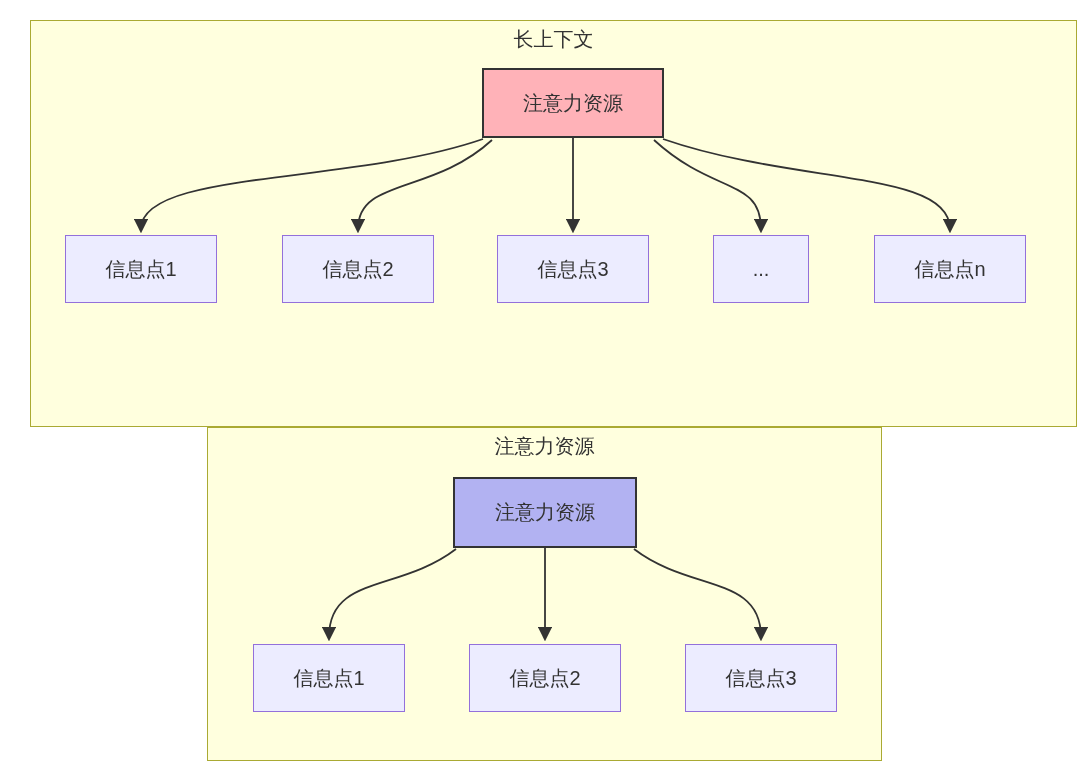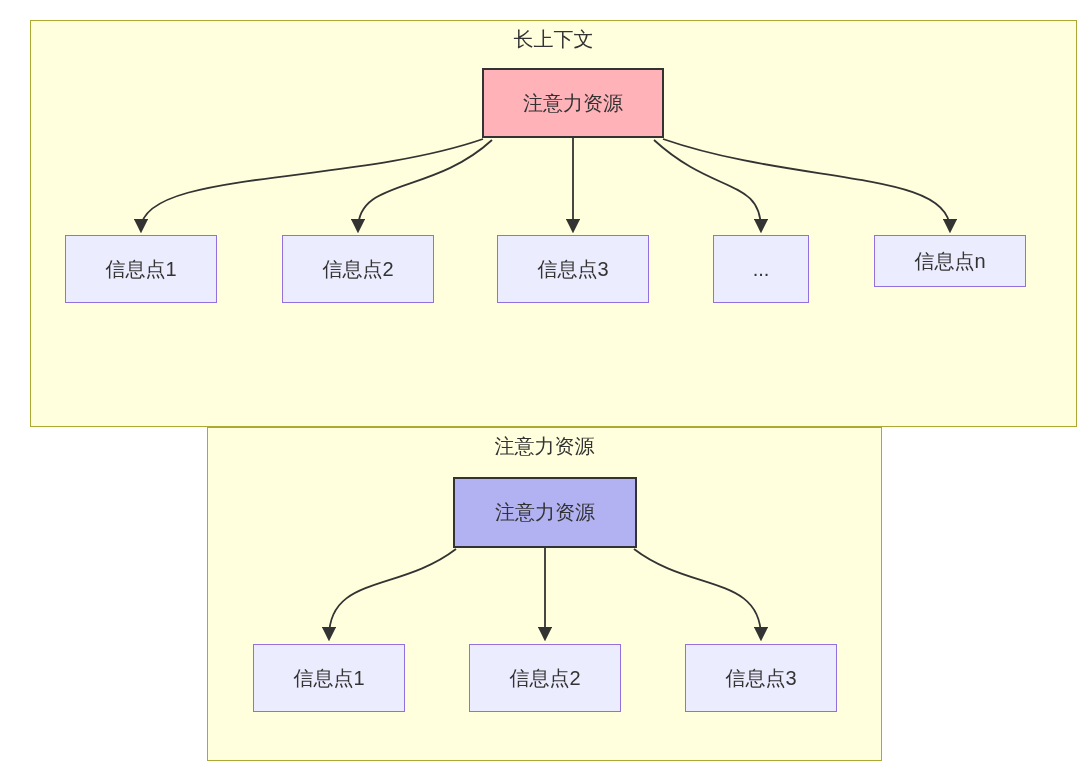--- a/index.html
+++ b/index.html
@@ -93,21 +93,21 @@
   <div class="node root root-pink" style="left:482px; top:68px; width:182px; height:70px;">注意力资源</div>
 
   <div class="node" style="left:65px; top:235px; width:152px; height:68px;">信息点1</div>
 
   <div class="node" style="left:282px; top:235px; width:152px; height:68px;">信息点2</div>
 
   <div class="node" style="left:497px; top:235px; width:152px; height:68px;">信息点3</div>
 
   <div class="node" style="left:713px; top:235px; width:96px; height:68px;">...</div>
 
-  <div class="node" style="left:874px; top:235px; width:152px; height:52px;">信息点n</div>
+  <div class="node" style="left:874px; top:235px; width:152px; height:68px;">信息点n</div>
 
   <div class="node root root-purple" style="left:453px; top:477px; width:184px; height:71px;">注意力资源</div>
 
   <div class="node" style="left:253px; top:644px; width:152px; height:68px;">信息点1</div>
 
   <div class="node" style="left:469px; top:644px; width:152px; height:68px;">信息点2</div>
 
   <div class="node" style="left:685px; top:644px; width:152px; height:68px;">信息点3</div>
 
 </div>

